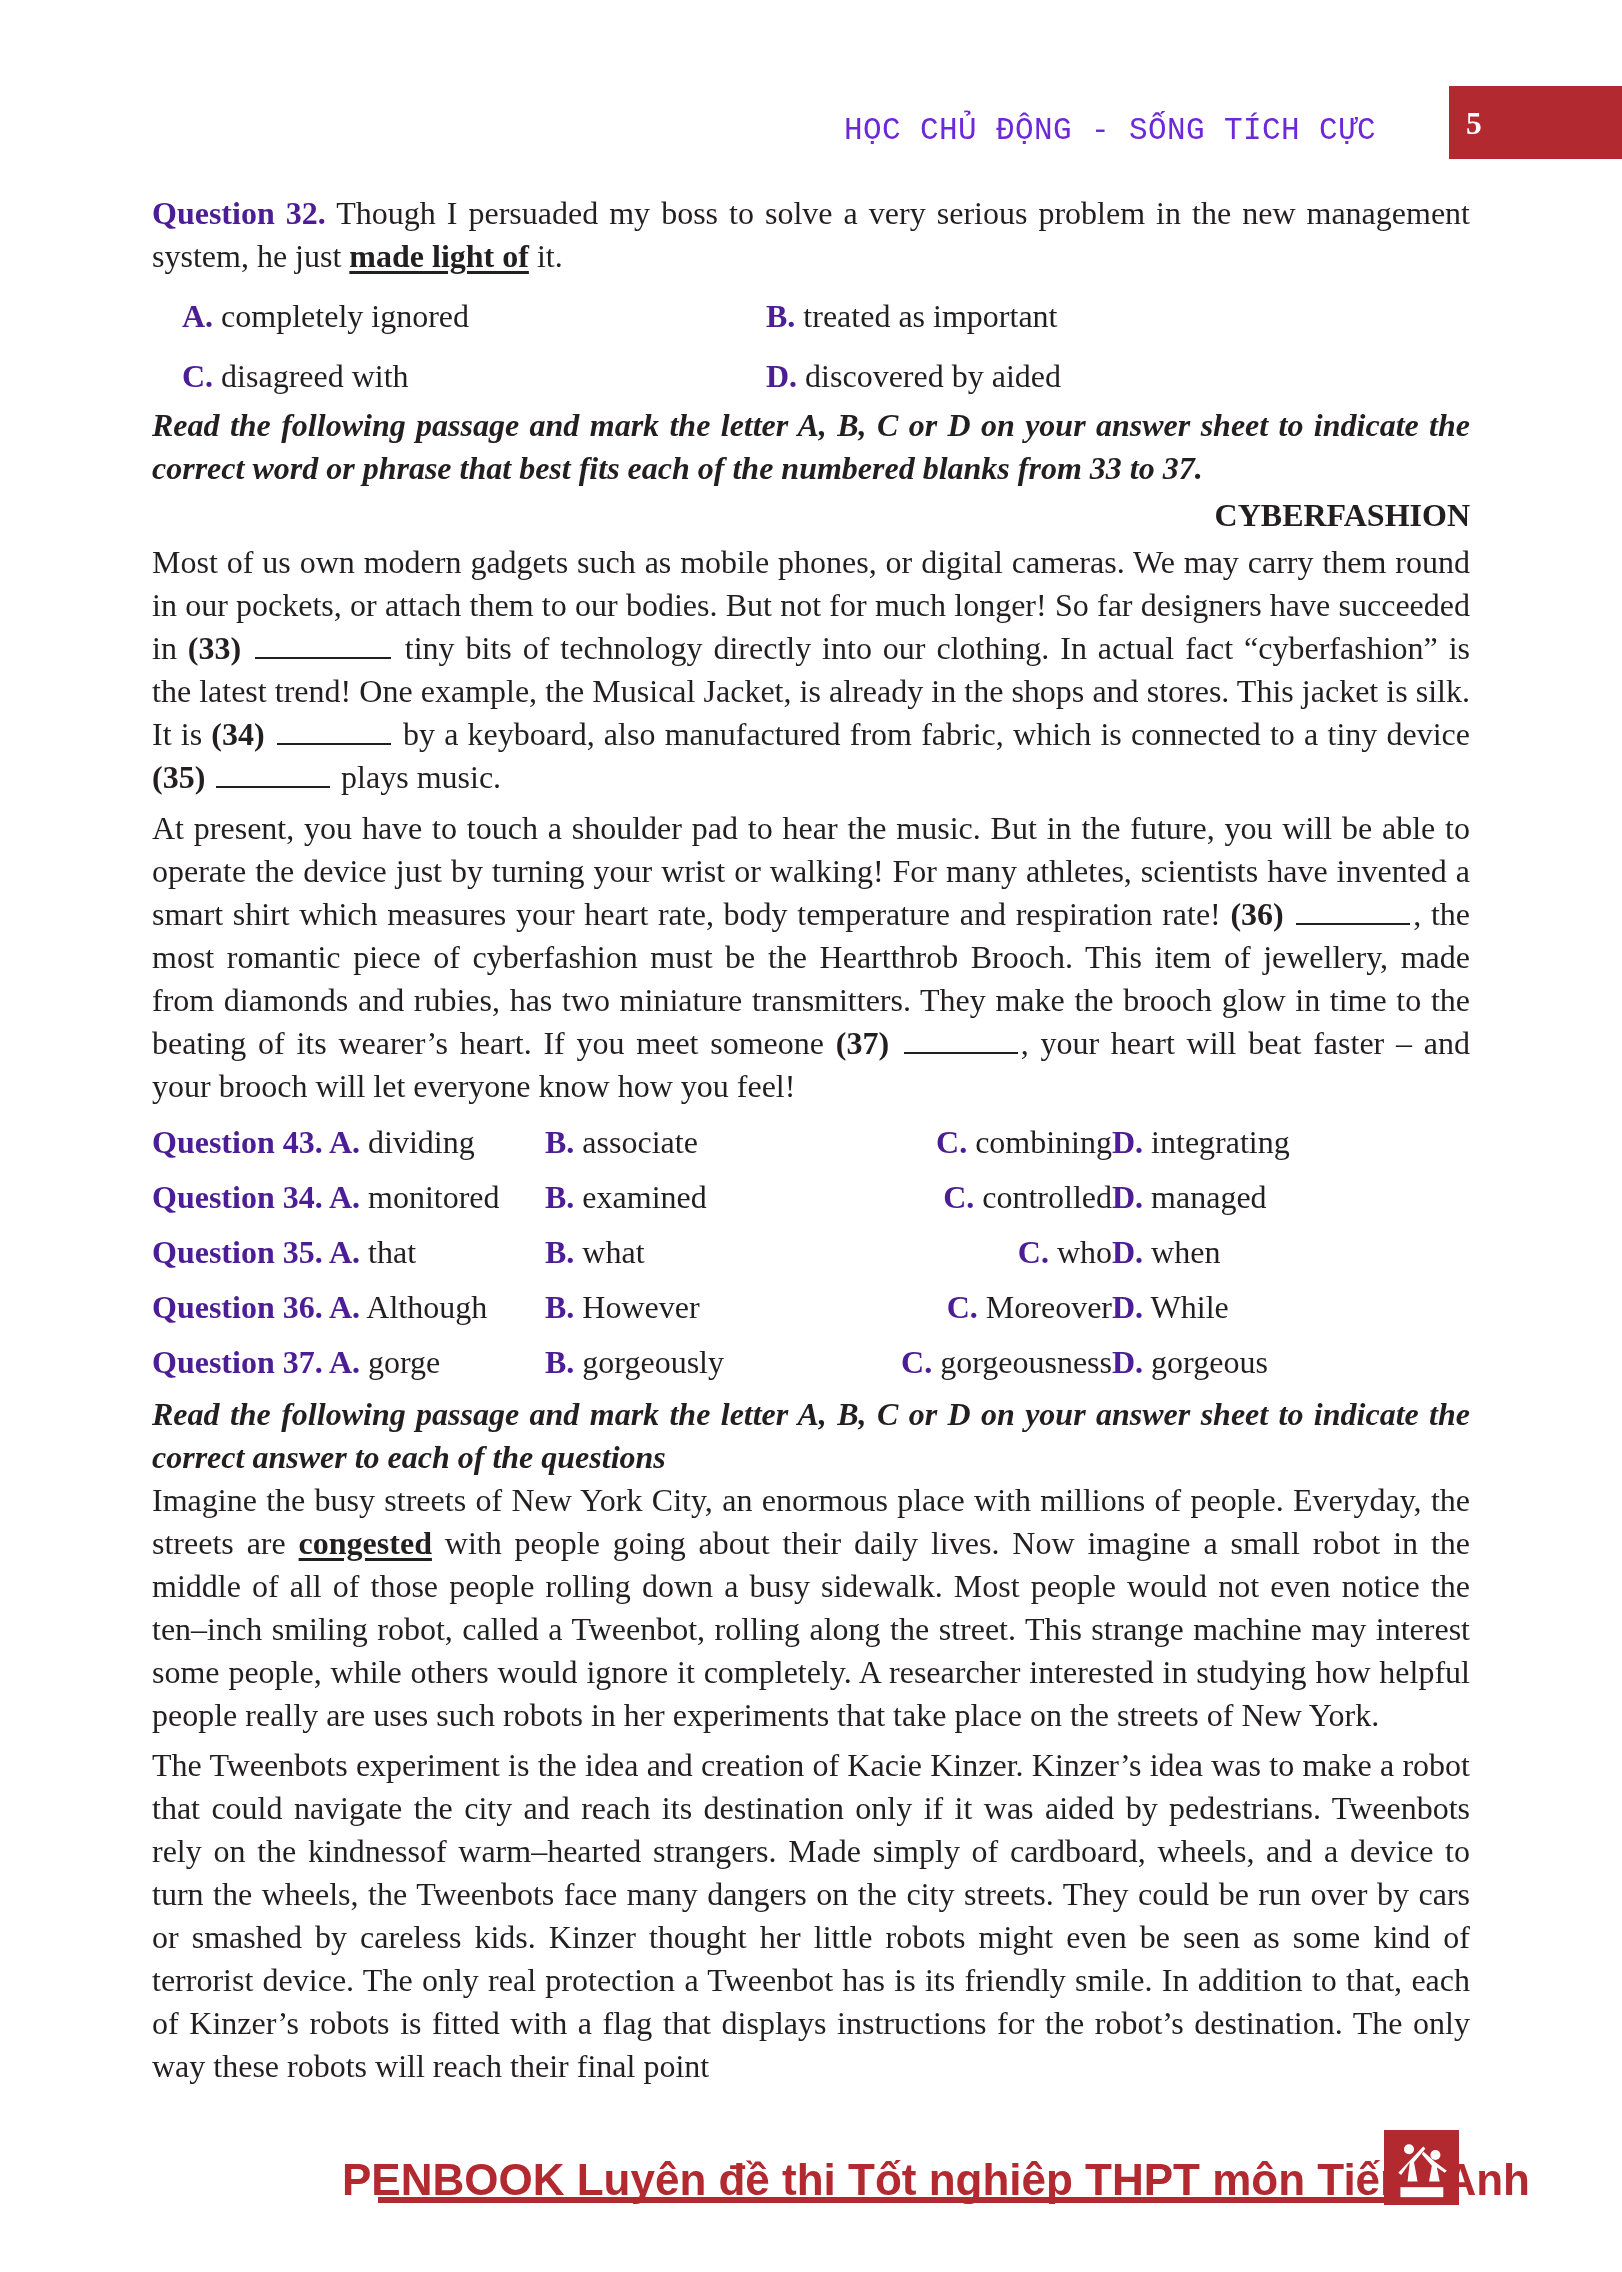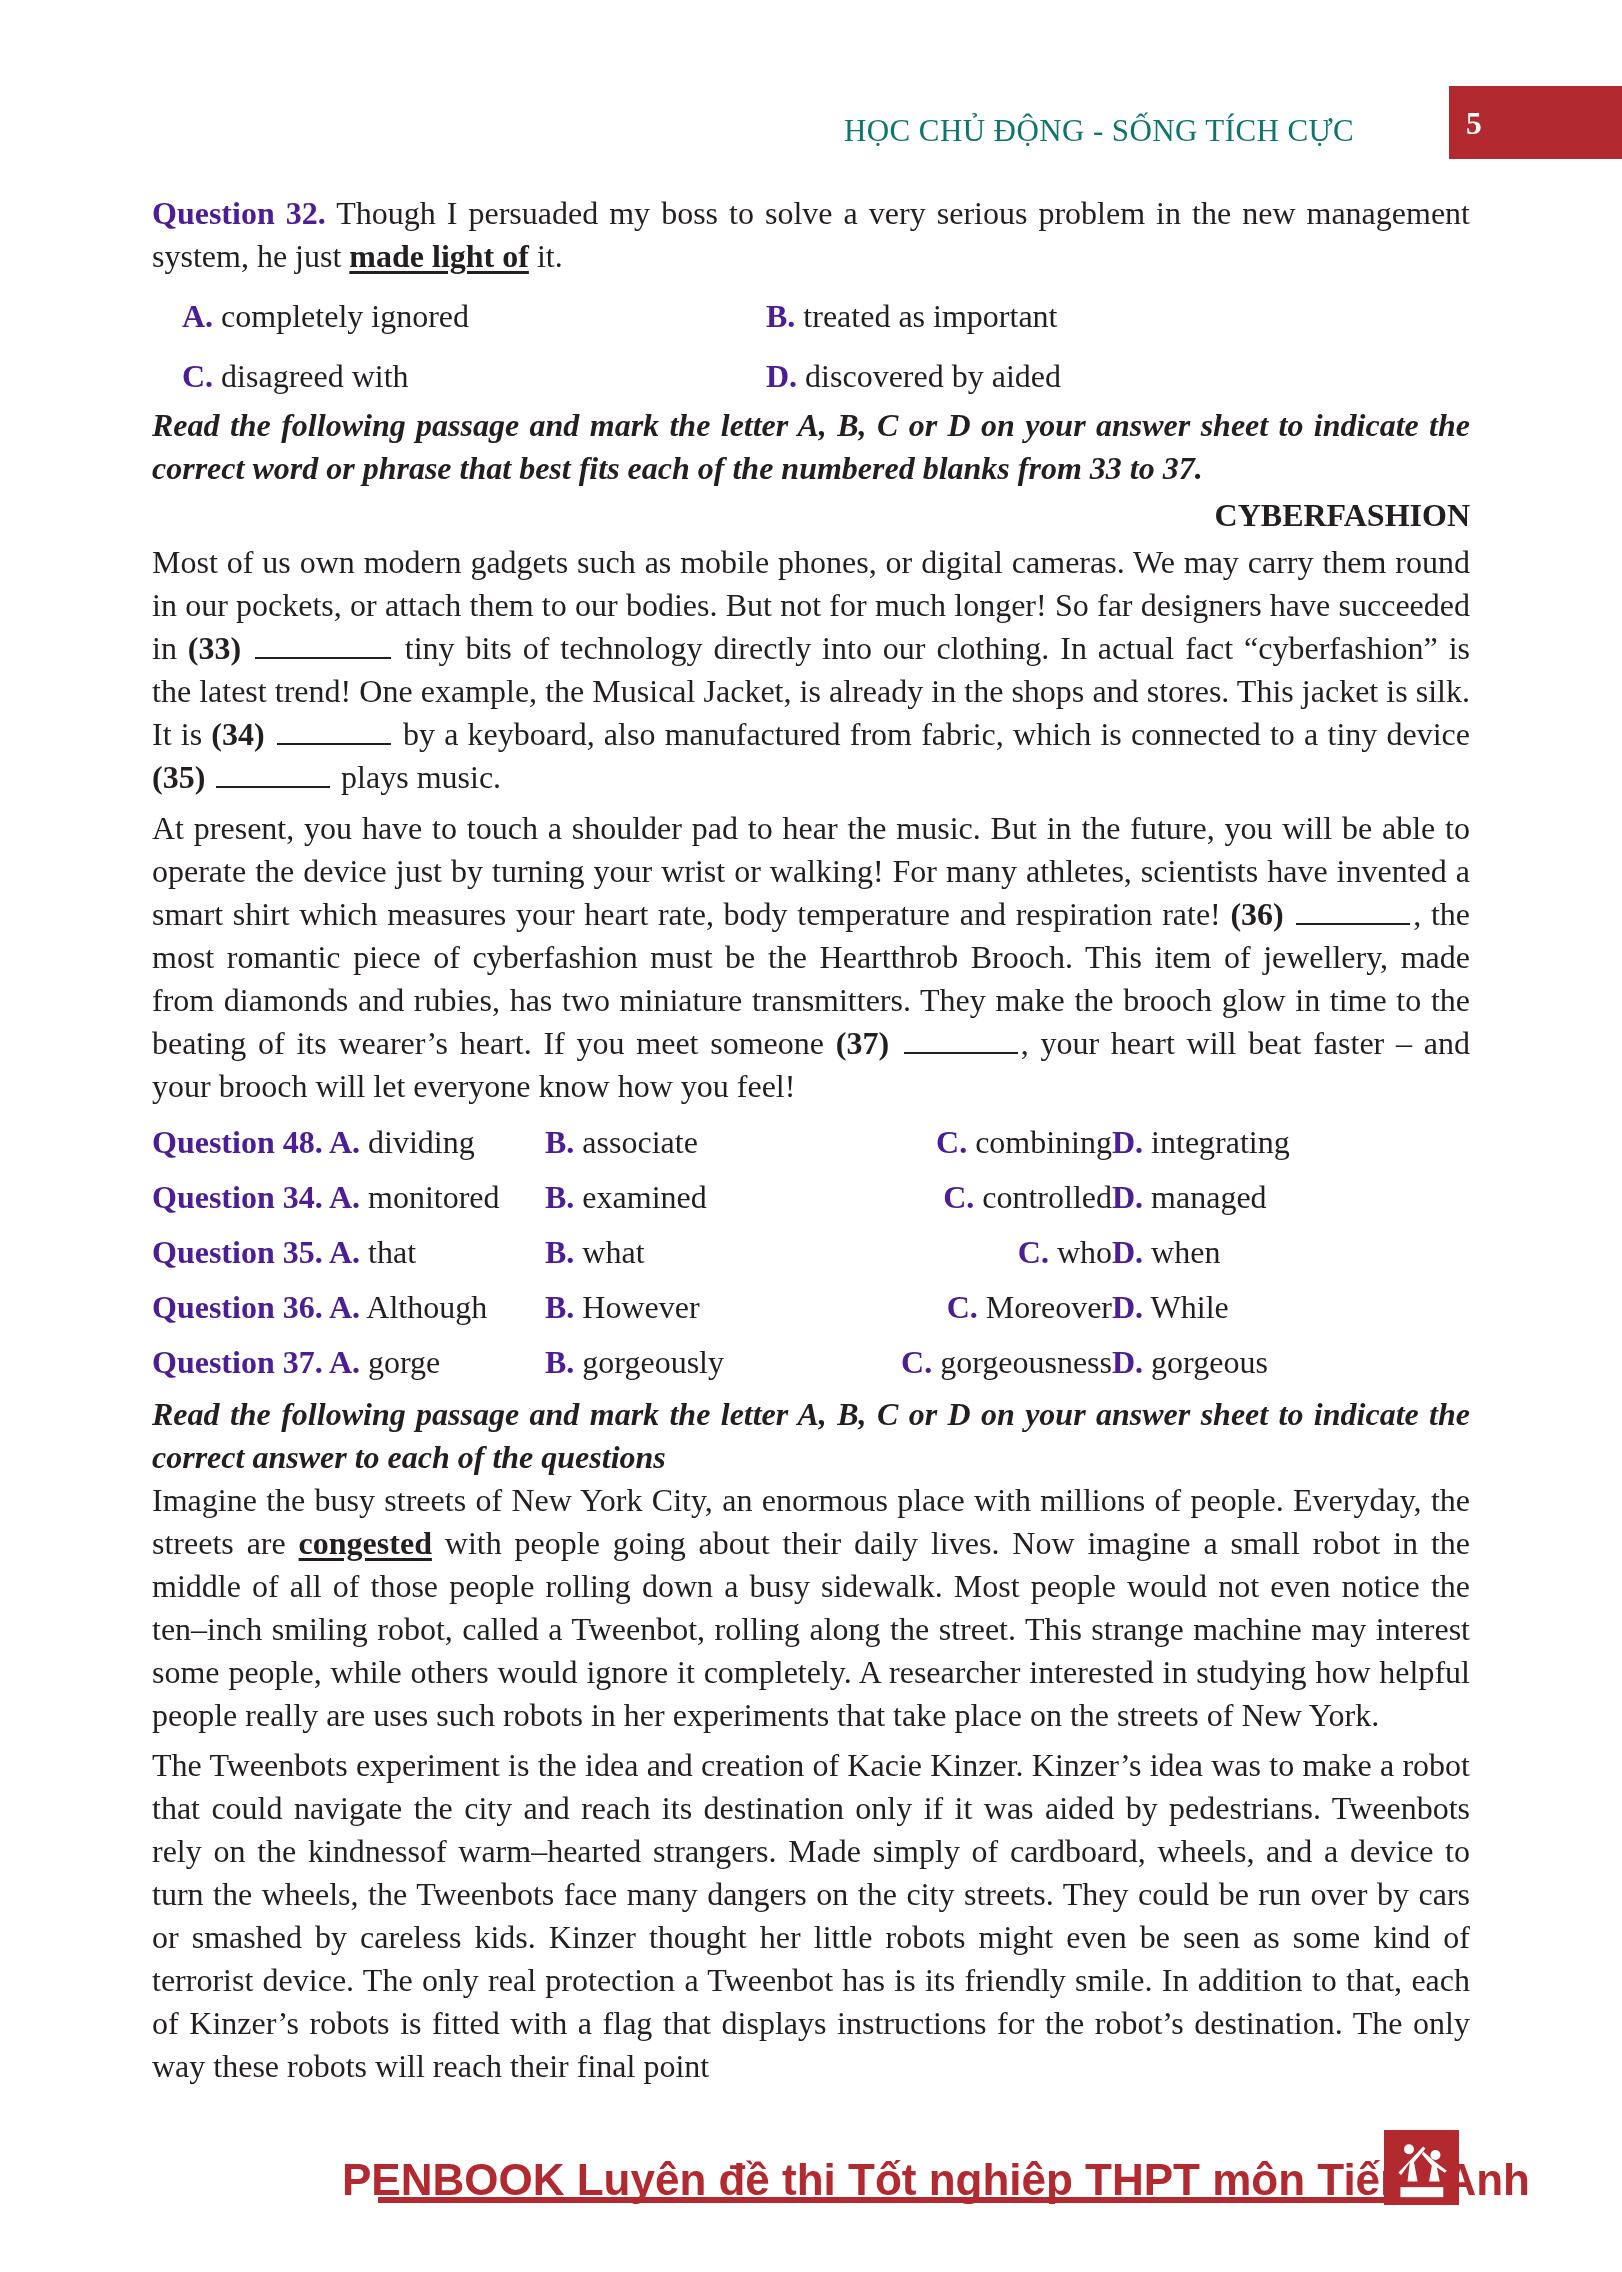--- a/index.html
+++ b/index.html
@@ -3,22 +3,22 @@
 <meta charset="utf-8">
 <style>
   html, body { margin: 0; padding: 0; background: #ffffff; }
   body {
     width: 1622px; height: 2273px; position: relative; overflow: hidden;
     font-family: "Liberation Serif", "DejaVu Serif", serif;
     color: #231f20;
   }
   .header-title {
     position: absolute; left: 844px; top: 113px;
-    font-family: Liberation Serif, serif;
-    font-size: 31px; letter-spacing: 0.4px; color: #0f766e; text-align: center;
+    font-family: Liberation Mono, monospace;
+    font-size: 31px; letter-spacing: 0.4px; color: #6d28d9; text-align: center;
   }
   .page-num-box {
     position: absolute; left: 1449px; top: 86px; width: 173px; height: 73px;
     background: #B22A30;
   }
   .page-num {
     position: absolute; left: 1466px; top: 106px; color: #fff;
     font-size: 31.5px; font-weight: bold;
   }
   .content {
@@ -70,21 +70,21 @@
     <div><span class="red">D.</span><span> discovered by aided</span></div>
   </div>
 
   <p class="instr just">Read the following passage and mark the letter A, B, C or D on your answer sheet to indicate the correct word or phrase that best fits each of the numbered blanks from 33 to 37.</p>
   <p class="title">CYBERFASHION</p>
   <p class="just para"><span>Most of us own modern gadgets such as mobile phones, or digital cameras. We may carry them round in our pockets, or attach them to our bodies. But not for much longer! So far designers have succeeded in </span><span class="b">(33)</span> <span class="blank"></span><span> tiny bits of technology directly into our clothing. In actual fact “cyberfashion” is the latest trend! One example, the Musical Jacket, is already in the shops and stores. This jacket is silk. It is </span><span class="b">(34)</span> <span class="blank s"></span><span> by a keyboard, also manufactured from fabric, which is connected to a tiny device </span><span class="b">(35)</span> <span class="blank s"></span><span> plays music.</span></p>
   <p class="just para"><span>At present, you have to touch a shoulder pad to hear the music. But in the future, you will be able to operate the device just by turning your wrist or walking! For many athletes, scientists have invented a smart shirt which measures your heart rate, body temperature and respiration rate! </span><span class="b">(36)</span> <span class="blank s"></span><span>, the most romantic piece of cyberfashion must be the Heartthrob Brooch. This item of jewellery, made from diamonds and rubies, has two miniature transmitters. They make the brooch glow in time to the beating of its wearer’s heart. If you meet someone </span><span class="b">(37)</span> <span class="blank s"></span><span>, your heart will beat faster – and your brooch will let everyone know how you feel!</span></p>
 
   <div>
     <div class="qrow">
-      <div class="qa"><span class="red">Question 48. A.</span><span> dividing</span></div>
+      <div class="qa"><span class="red">Question 43. A.</span><span> dividing</span></div>
       <div class="qb"><span class="red">B.</span><span> associate</span></div>
       <div class="qc"><span class="red">C.</span><span> combining</span></div>
       <div class="qd"><span class="red">D.</span><span> integrating</span></div>
     </div>
     <div class="qrow">
       <div class="qa"><span class="red">Question 34. A.</span><span> monitored</span></div>
       <div class="qb"><span class="red">B.</span><span> examined</span></div>
       <div class="qc"><span class="red">C.</span><span> controlled</span></div>
       <div class="qd"><span class="red">D.</span><span> managed</span></div>
     </div>

